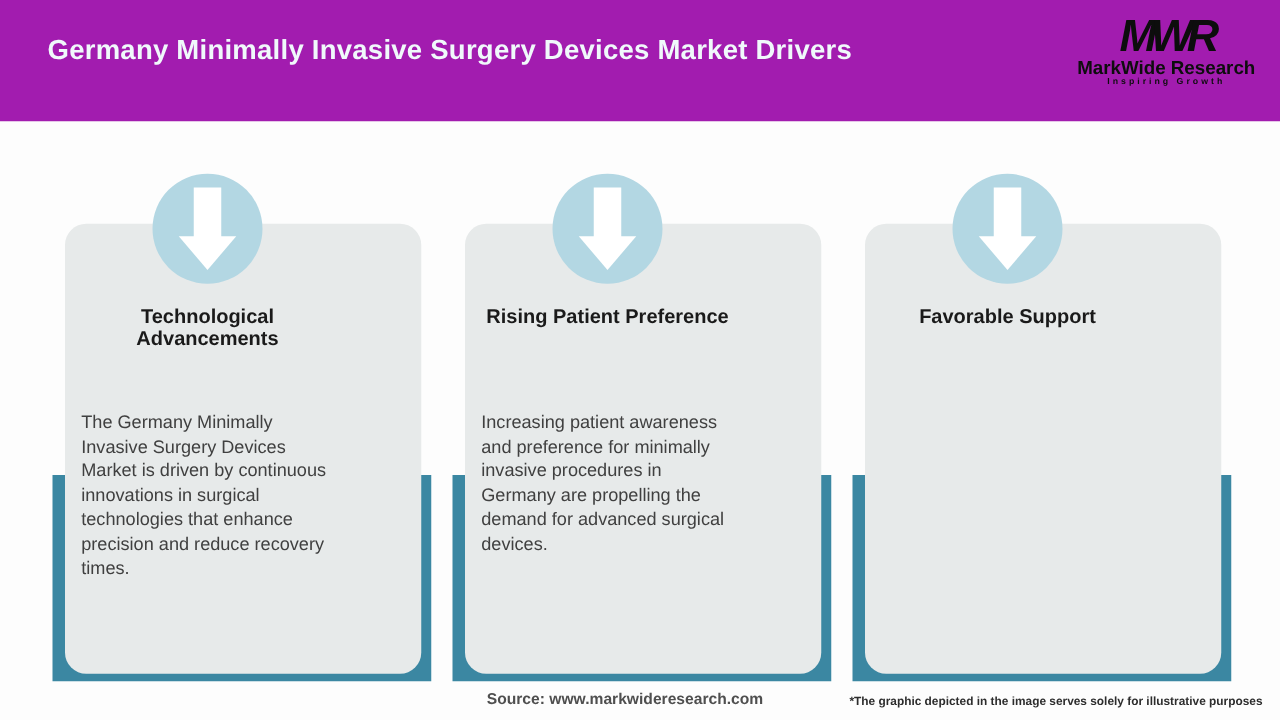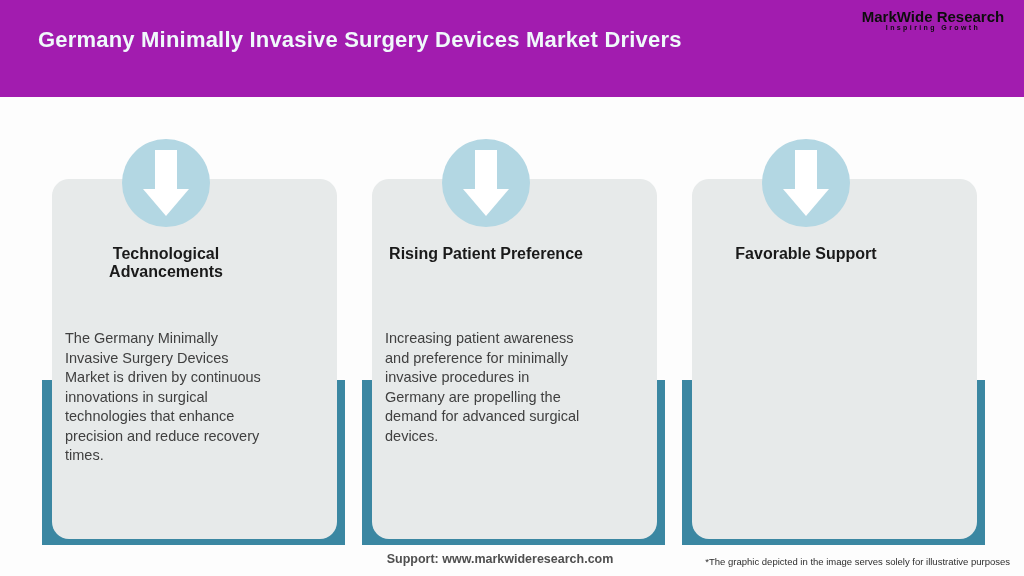--- a/index.html
+++ b/index.html
@@ -78,29 +78,30 @@
   }
 
   
   .footer-source {
     position:absolute; top:552px; left:0; right:24px;
     text-align:center;
     font-size:12.5px; font-weight:bold; color:#4f4f4f;
   }
   .footer-disclaimer {
     position:absolute; top:556px; right:14px;
-    font-size:9.5px; color:#2d2d2d;
+    font-size:9.5px; color:#2d2d2d;font-weight:bold;
   }
 </style>
 </head>
 <body>
 
 <div class="header">
   <div class="header-title">Germany Minimally Invasive Surgery Devices Market Drivers</div>
   <div class="logo">
+    <div class="logo-monogram">MWR</div>
     <div class="logo-company">MarkWide Research</div>
     <div class="logo-tagline">Inspiring Growth</div>
   </div>
 </div>
 
 <div class="card-wrap c1">
   <div class="card-backing"></div>
   <div class="card-face"></div>
   <div class="icon-circle">
     <svg width="88" height="88" viewBox="0 0 88 88">
@@ -130,14 +131,14 @@
   <div class="card-face"></div>
   <div class="icon-circle">
     <svg width="88" height="88" viewBox="0 0 88 88">
       <rect x="33" y="11" width="22" height="41" fill="#ffffff"></rect>
       <polygon points="21,50 67,50 44,77" fill="#ffffff"></polygon>
     </svg>
   </div>
   <div class="card-title">Favorable Support</div>
 </div>
 
-<div class="footer-source">Support: www.markwideresearch.com</div>
+<div class="footer-source">Source: www.markwideresearch.com</div>
 <div class="footer-disclaimer">*The graphic depicted in the image serves solely for illustrative purposes</div>
 
 </body></html>

